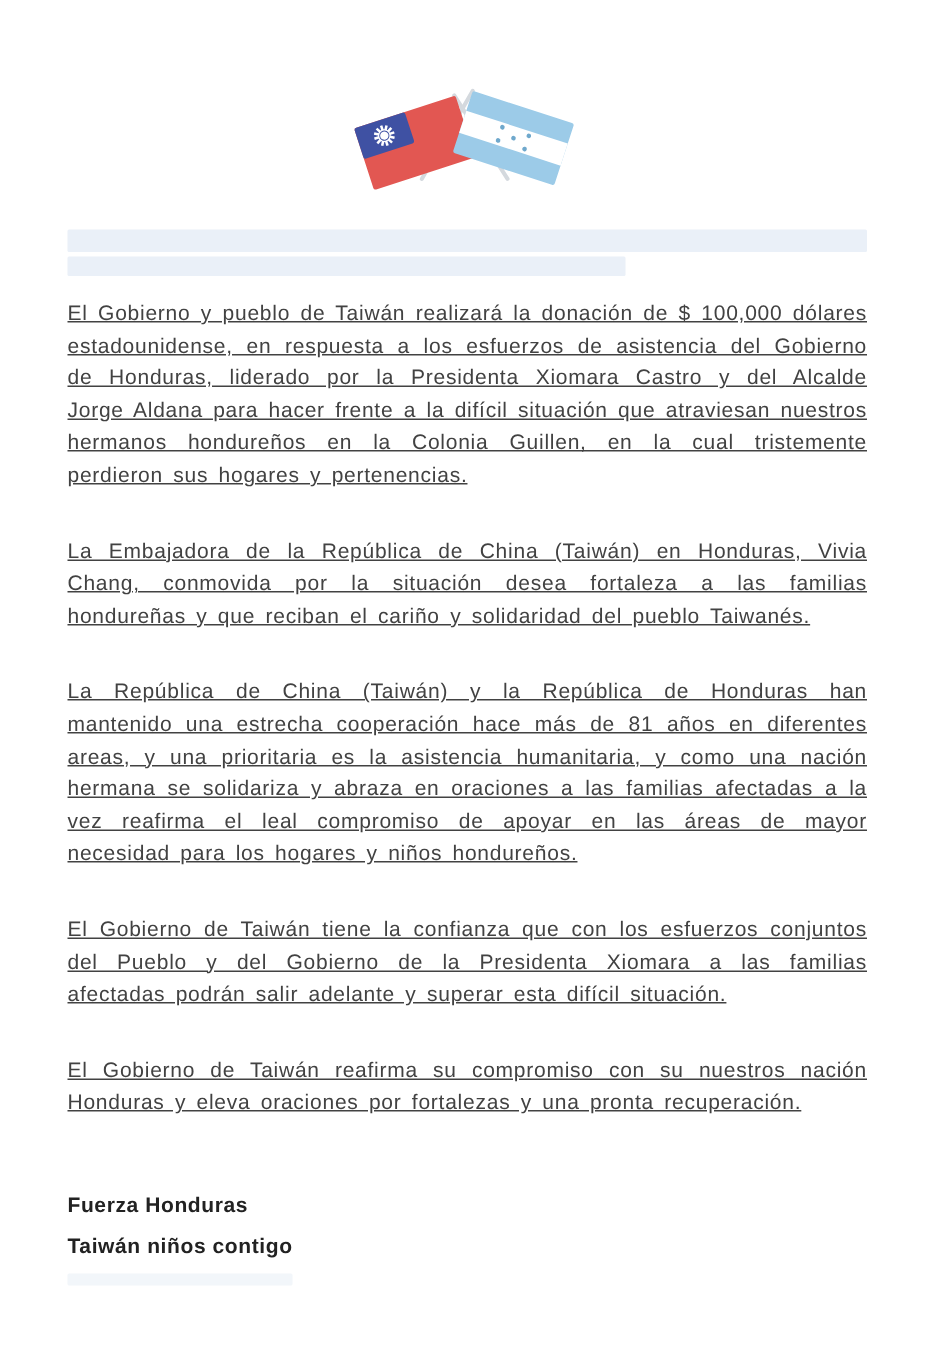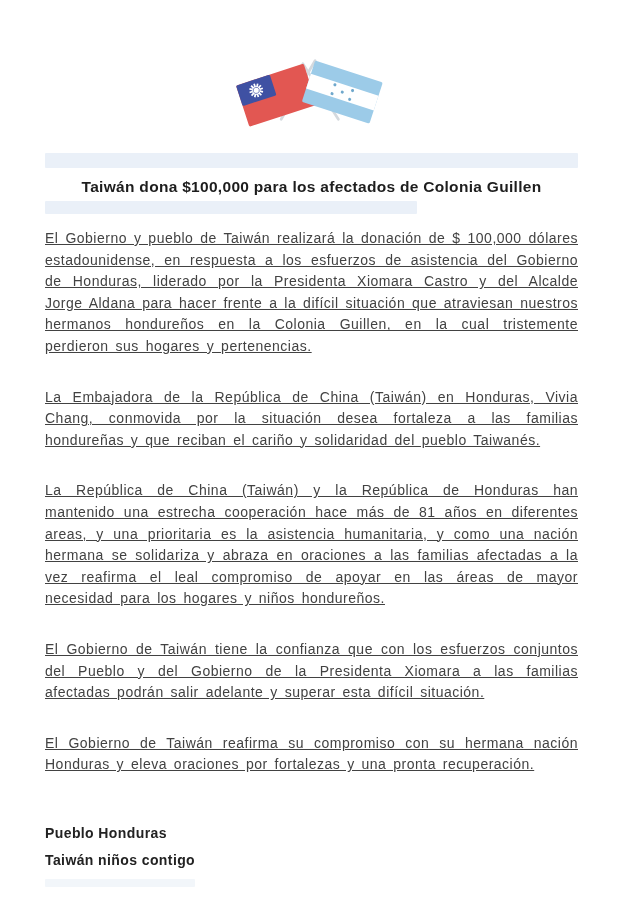--- a/index.html
+++ b/index.html
@@ -111,32 +111,31 @@
           <circle cx="34" cy="34" r="2"></circle>
           <circle cx="58" cy="34" r="2"></circle>
         </g>
       </g>
     </svg>
   </div>
 
   <div class="content">
     <div class="bar bar-top"></div>
 
-    <div class="doc-title">Taiwán dona $100,000 para los afectados de Colonia Guillen</div>
 
     <div class="bar bar-mid"></div>
 
     <div class="body-text">
       <p>El Gobierno y pueblo de Taiwán realizará la donación de $ 100,000 dólares estadounidense, en respuesta a los esfuerzos de asistencia del Gobierno de Honduras, liderado por la Presidenta Xiomara Castro y del Alcalde Jorge Aldana para hacer frente a la difícil situación que atraviesan nuestros hermanos hondureños en la Colonia Guillen, en la cual tristemente perdieron sus hogares y pertenencias.</p>
       <p>La Embajadora de la República de China (Taiwán) en Honduras, Vivia Chang, conmovida por la situación desea fortaleza a las familias hondureñas y que reciban el cariño y solidaridad del pueblo Taiwanés.</p>
       <p>La República de China (Taiwán) y la República de Honduras han mantenido una estrecha cooperación hace más de 81 años en diferentes areas, y una prioritaria es la asistencia humanitaria, y como una nación hermana se solidariza y abraza en oraciones a las familias afectadas a la vez reafirma el leal compromiso de apoyar en las áreas de mayor necesidad para los hogares y niños hondureños.</p>
       <p>El Gobierno de Taiwán tiene la confianza que con los esfuerzos conjuntos del Pueblo y del Gobierno de la Presidenta Xiomara a las familias afectadas podrán salir adelante y superar esta difícil situación.</p>
-      <p>El Gobierno de Taiwán reafirma su compromiso con su hermana nación Honduras y eleva oraciones por fortalezas y una pronta recuperación.</p>
+      <p>El Gobierno de Taiwán reafirma su compromiso con su nuestros nación Honduras y eleva oraciones por fortalezas y una pronta recuperación.</p>
     </div>
 
     <div class="signoff">
-      <div>Pueblo Honduras</div>
+      <div>Fuerza Honduras</div>
       <div>Taiwán niños contigo</div>
     </div>
 
     <div class="bar bar-bottom"></div>
   </div>
 </div>
 
 </body></html>

